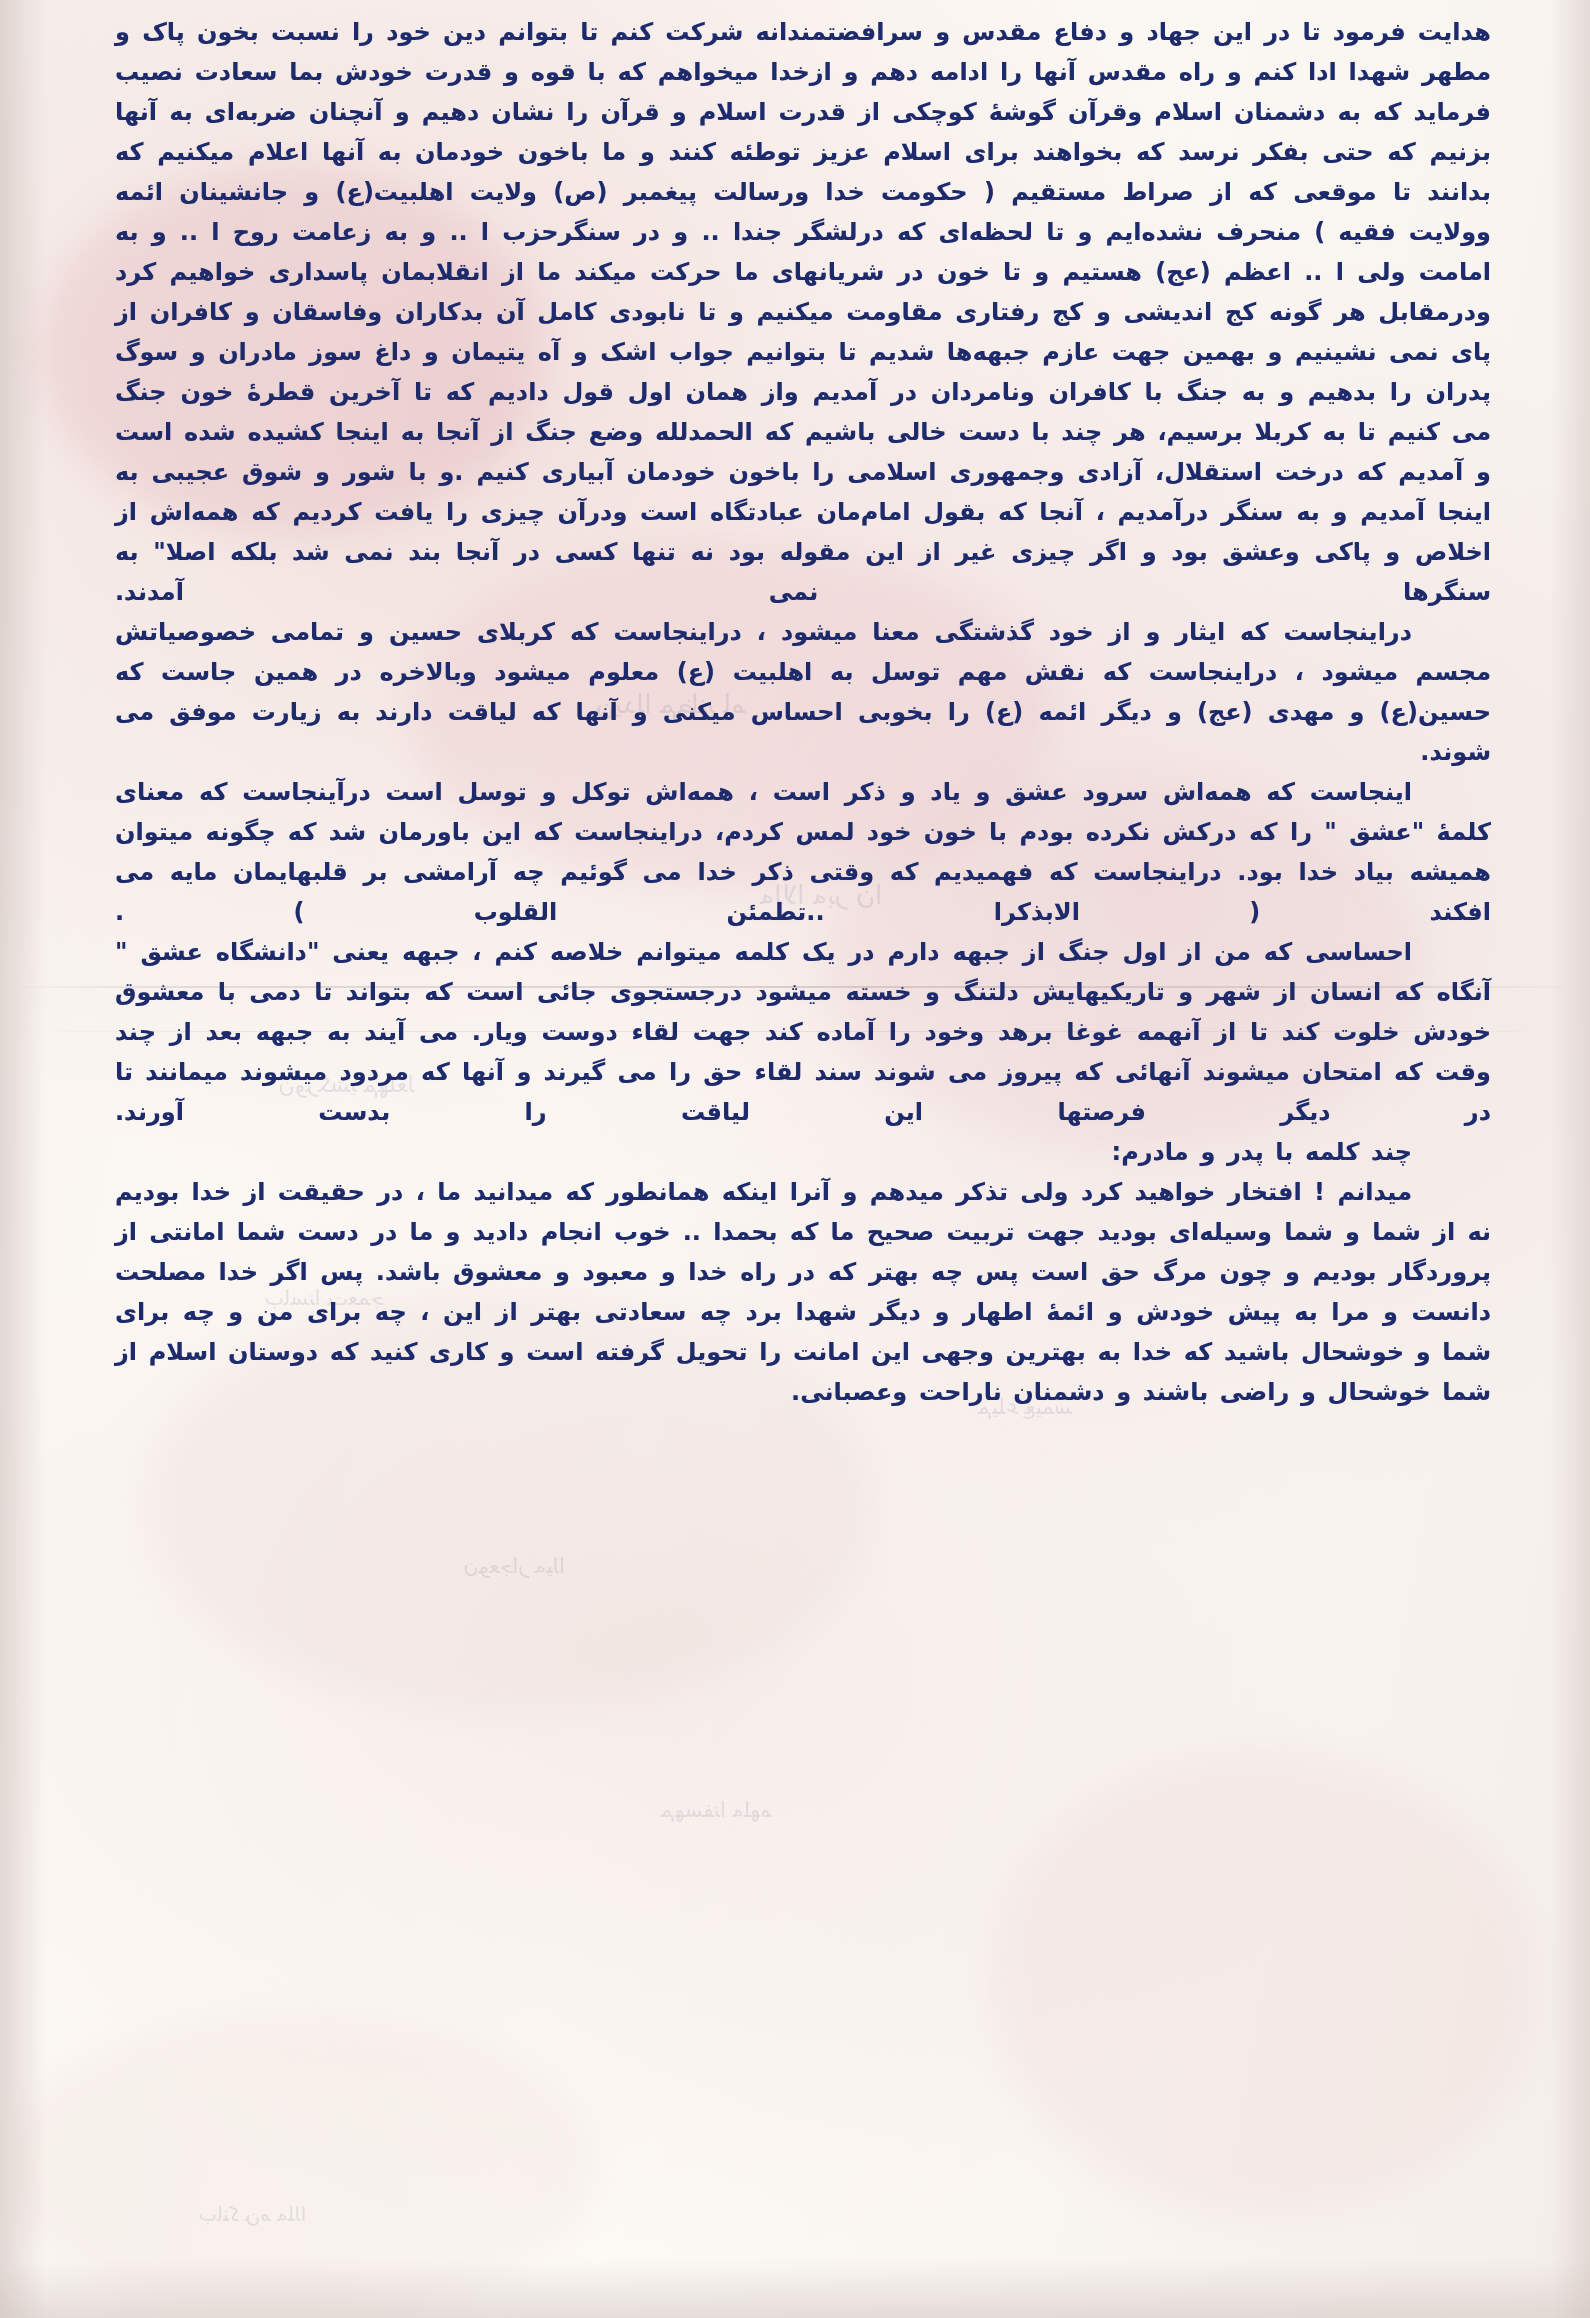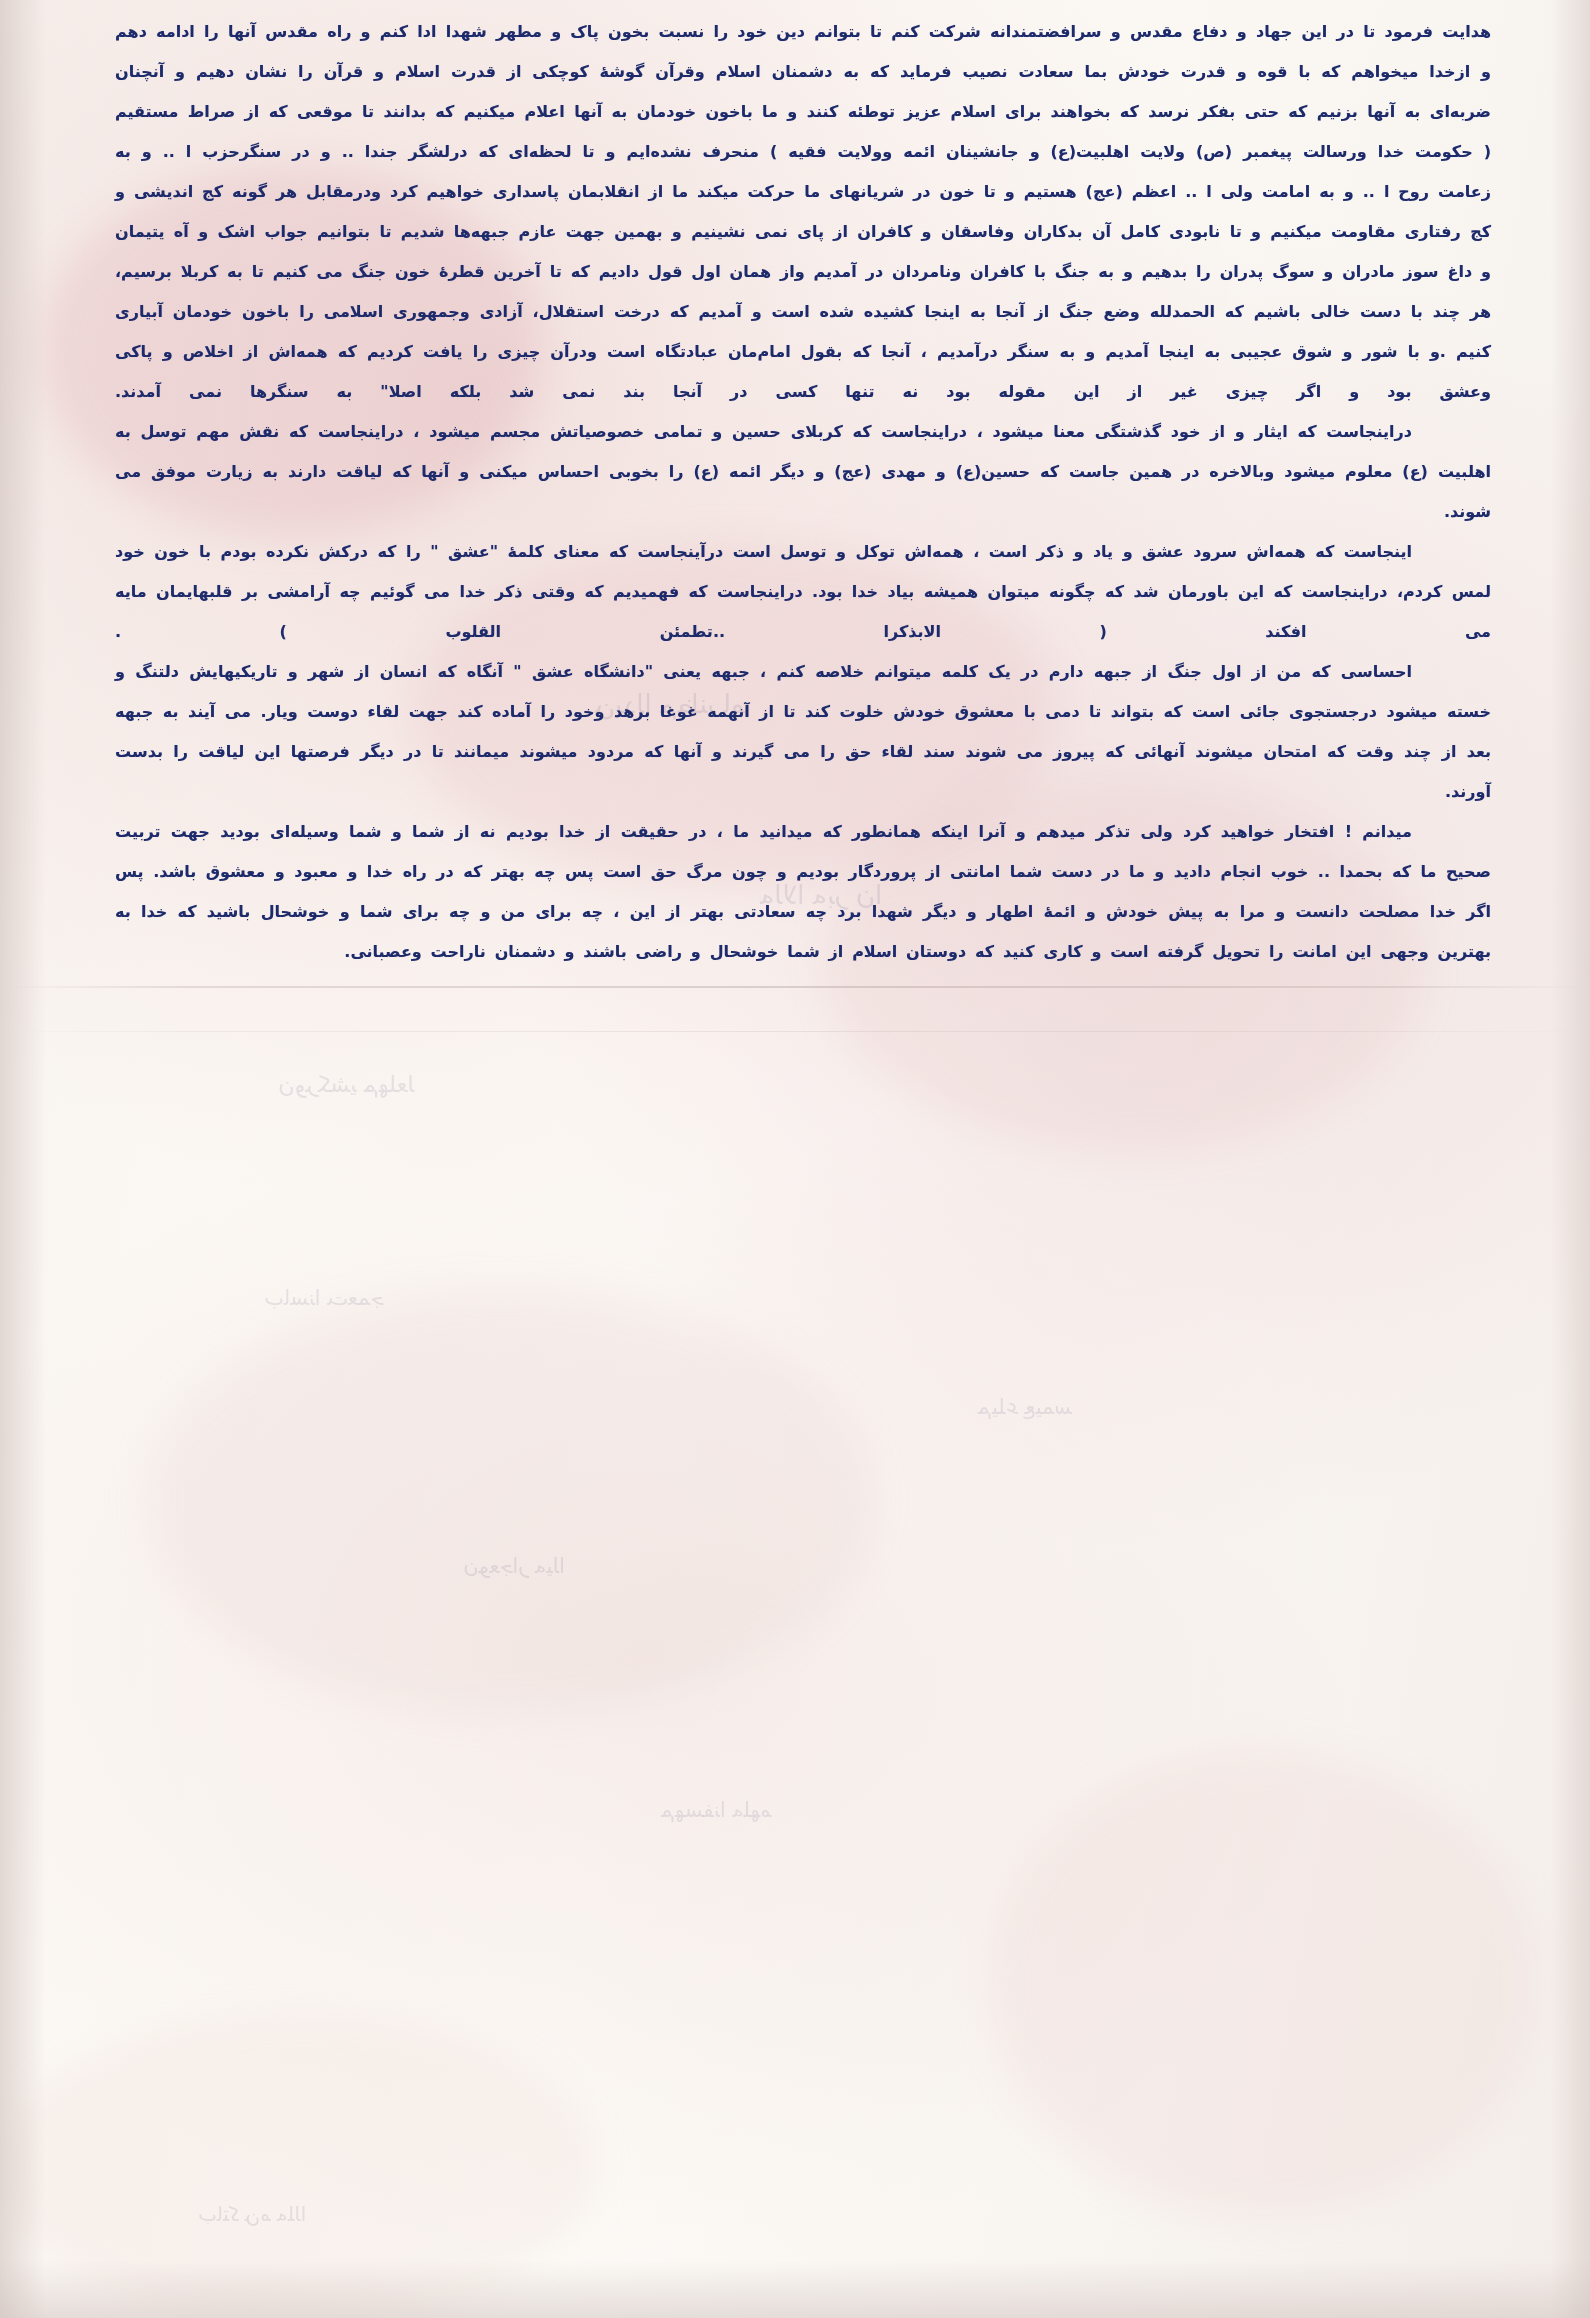--- a/index.html
+++ b/index.html
@@ -75,21 +75,21 @@
 
   .content {
     position: absolute;
     top: 0; left: 0; right: 0;
     padding: 12px 99px 0 99px;
     box-sizing: border-box;
   }
   p.para {
     margin: 0 0 0 16px;
     color: #1d2a6b;
-    font-size: 16px;
+    font-size: 24px;
     line-height: 40px;
     text-align: justify;
     text-align-last: justify;
     letter-spacing: 0.8px;
     word-spacing: 3.3px;
     direction: rtl;
     font-weight: 600;
     text-shadow: 0 0 0.7px rgba(29,42,107,0.25);
   }
   p.indent {
@@ -120,20 +120,21 @@
   <div class="ghost" style="left:198px; top:2202px; font-size:20px;">ﺏﺎﺘﮐ ﻦﻣ ﻪﻠﻟﺍ</div>
 
   <div class="fold fold-a"></div>
   <div class="fold fold-b"></div>
 
   <div class="content">
     <p class="para">هدایت فرمود تا در این جهاد و دفاع مقدس و سرافضتمندانه شرکت کنم تا بتوانم دین خود را نسبت بخون پاک و مطهر شهدا ادا کنم و راه مقدس آنها را ادامه دهم و ازخدا میخواهم که با قوه و قدرت خودش بما سعادت نصیب فرماید که به دشمنان اسلام وقرآن گوشهٔ کوچکی از قدرت اسلام و قرآن را نشان دهیم و آنچنان ضربه‌ای به آنها بزنیم که حتی بفکر نرسد که بخواهند برای اسلام عزیز توطئه کنند و ما باخون خودمان به آنها اعلام میکنیم که بدانند تا موقعی که از صراط مستقیم ( حکومت خدا ورسالت پیغمبر (ص) ولایت اهلبیت(ع) و جانشینان ائمه وولایت فقیه ) منحرف نشده‌ایم و تا لحظه‌ای که درلشگر جندا .. و در سنگرحزب ا .. و به زعامت روح ا .. و به امامت ولی ا .. اعظم (عج) هستیم و تا خون در شریانهای ما حرکت میکند ما از انقلابمان پاسداری خواهیم کرد ودرمقابل هر گونه کج اندیشی و کج رفتاری مقاومت میکنیم و تا نابودی کامل آن بدکاران وفاسقان و کافران از پای نمی نشینیم و بهمین جهت عازم جبهه‌ها شدیم تا بتوانیم جواب اشک و آه یتیمان و داغ سوز مادران و سوگ پدران را بدهیم و به جنگ با کافران ونامردان در آمدیم واز همان اول قول دادیم که تا آخرین قطرهٔ خون جنگ می کنیم تا به کربلا برسیم، هر چند با دست خالی باشیم که الحمدلله وضع جنگ از آنجا به اینجا کشیده شده است و آمدیم که درخت استقلال، آزادی وجمهوری اسلامی را باخون خودمان آبیاری کنیم .و با شور و شوق عجیبی به اینجا آمدیم و به سنگر درآمدیم ، آنجا که بقول امام‌مان عبادتگاه است ودرآن چیزی را یافت کردیم که همه‌اش از اخلاص و پاکی وعشق بود و اگر چیزی غیر از این مقوله بود نه تنها کسی در آنجا بند نمی شد بلکه اصلا" به سنگرها نمی آمدند.</p>
     <p class="para indent">دراینجاست که ایثار و از خود گذشتگی معنا میشود ، دراینجاست که کربلای حسین و تمامی خصوصیاتش مجسم میشود ، دراینجاست که نقش مهم توسل به اهلبیت (ع) معلوم میشود وبالاخره در همین جاست که حسین(ع) و مهدی (عج) و دیگر ائمه (ع) را بخوبی احساس میکنی و آنها که لیاقت دارند به زیارت موفق می شوند.</p>
     <p class="para indent">اینجاست که همه‌اش سرود عشق و یاد و ذکر است ، همه‌اش توکل و توسل است درآینجاست که معنای کلمهٔ "عشق " را که درکش نکرده بودم با خون خود لمس کردم، دراینجاست که این باورمان شد که چگونه میتوان همیشه بیاد خدا بود. دراینجاست که فهمیدیم که وقتی ذکر خدا می گوئیم چه آرامشی بر قلبهایمان مایه می افکند ( الابذکرا ..تطمئن القلوب ) .</p>
     <p class="para indent">احساسی که من از اول جنگ از جبهه دارم در یک کلمه میتوانم خلاصه کنم ، جبهه یعنی "دانشگاه عشق " آنگاه که انسان از شهر و تاریکیهایش دلتنگ و خسته میشود درجستجوی جائی است که بتواند تا دمی با معشوق خودش خلوت کند تا از آنهمه غوغا برهد وخود را آماده کند جهت لقاء دوست ویار. می آیند به جبهه بعد از چند وقت که امتحان میشوند آنهائی که پیروز می شوند سند لقاء حق را می گیرند و آنها که مردود میشوند میمانند تا در دیگر فرصتها این لیاقت را بدست آورند.</p>
+    <p class="para indent last">چند کلمه با پدر و مادرم:</p>
     <p class="para indent last">میدانم ! افتخار خواهید کرد ولی تذکر میدهم و آنرا اینکه همانطور که میدانید ما ، در حقیقت از خدا بودیم نه از شما و شما وسیله‌ای بودید جهت تربیت صحیح ما که بحمدا .. خوب انجام دادید و ما در دست شما امانتی از پروردگار بودیم و چون مرگ حق است پس چه بهتر که در راه خدا و معبود و معشوق باشد. پس اگر خدا مصلحت دانست و مرا به پیش خودش و ائمهٔ اطهار و دیگر شهدا برد چه سعادتی بهتر از این ، چه برای من و چه برای شما و خوشحال باشید که خدا به بهترین وجهی این امانت را تحویل گرفته است و کاری کنید که دوستان اسلام از شما خوشحال و راضی باشند و دشمنان ناراحت وعصبانی.</p>
   </div>
 
   <div class="edge-left"></div>
   <div class="edge-right"></div>
   <div class="edge-bottom"></div>
 </div>
 
 
 </body></html>

